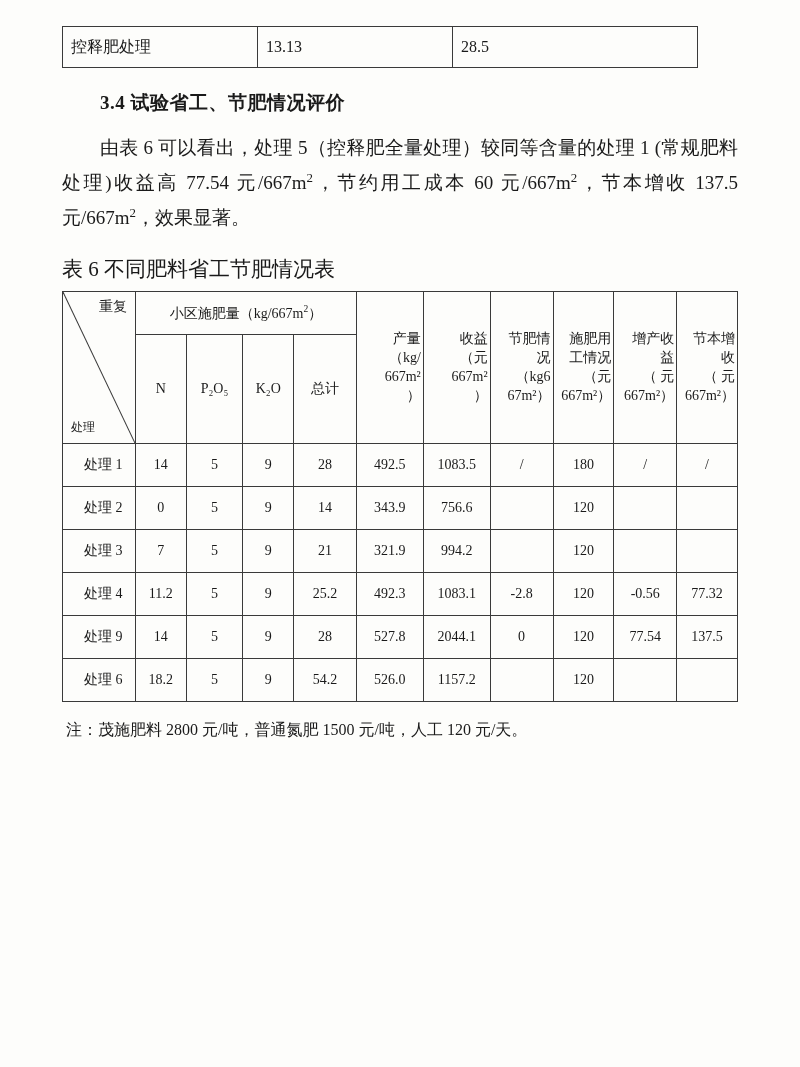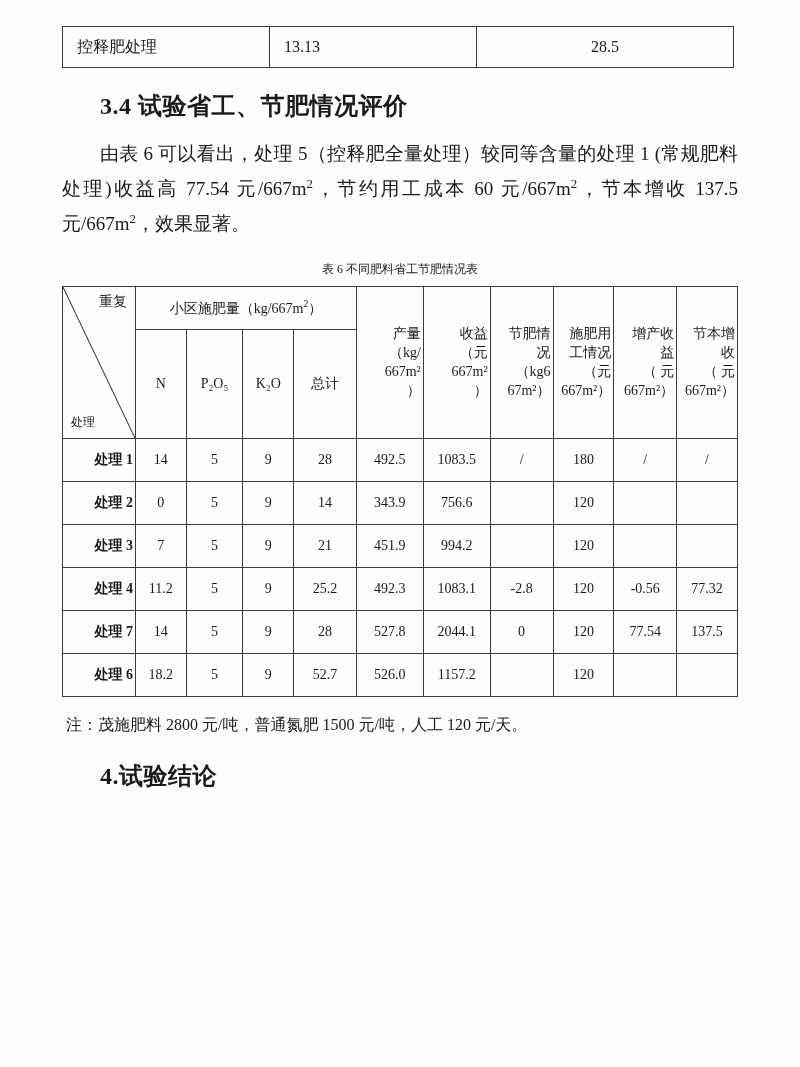--- a/index.html
+++ b/index.html
@@ -32,67 +32,65 @@
   
   table.partial-table {
     border-collapse: collapse;
     width: 584px;
     margin: 0 0 0 0;
     table-layout: fixed;
   }
   table.partial-table td {
     border: 1px solid #3a3a3a;
     height: 36px;
-    padding: 2px 14px;
+    padding: 2px 8px;
     font-size: 16px;
     vertical-align: middle;
   }
   table.partial-table td.c1 { width: 178px; }
   table.partial-table td.c2 { width: 178px; }
-  table.partial-table td.c3 { width: 228px; text-align: center; }
+  table.partial-table td.c3 { width: 228px; }
 
   h3.section {
-    font-size: 24px;
+    font-size: 19px;
     font-weight: bold;
     margin: 22px 0 14px 0;
     text-indent: 38px;
     letter-spacing: 0.5px;
   }
   p.para {
     font-size: 19px;
     line-height: 1.85;
     margin: 0 0 6px 0;
     text-indent: 38px;
     text-align: justify;
   }
   sup { font-size: 0.68em; vertical-align: super; }
 
   .table-caption {
-    text-align: center;
-    font-size: 12px;
+    font-size: 21px;
     margin: 20px 0 8px 0;
   }
   table.data-table {
     border-collapse: collapse;
     width: 676px;
     table-layout: fixed;
     font-size: 14px;
   }
   table.data-table th, table.data-table td {
     border: 1px solid #3a3a3a;
     text-align: center;
     vertical-align: middle;
     padding: 2px 2px;
     font-weight: normal;
     line-height: 1.35;
   }
   table.data-table td.rowlabel {
-    text-align: right;
-    padding-left: 4px;
-    font-weight: bold;
+    text-align: left;
+    padding-left: 21px;
   }
   .hdr-corner {
     position: relative;
     height: 142px;
     padding: 0;
     overflow: hidden;
   }
   .hdr-corner .diag {
     position: absolute;
     left: 0; top: 0;
@@ -232,68 +230,67 @@
           <td>120</td>
           <td></td>
           <td></td>
         </tr>
         <tr>
           <td class="rowlabel" style="height:38px">处理 3</td>
           <td>7</td>
           <td>5</td>
           <td>9</td>
           <td>21</td>
-          <td>451.9</td>
+          <td>321.9</td>
           <td>994.2</td>
           <td></td>
           <td>120</td>
           <td></td>
           <td></td>
         </tr>
         <tr>
           <td class="rowlabel" style="height:38px">处理 4</td>
           <td>11.2</td>
           <td>5</td>
           <td>9</td>
           <td>25.2</td>
           <td>492.3</td>
           <td>1083.1</td>
           <td>-2.8</td>
           <td>120</td>
           <td>-0.56</td>
           <td>77.32</td>
         </tr>
         <tr>
-          <td class="rowlabel" style="height:38px">处理 7</td>
+          <td class="rowlabel" style="height:38px">处理 9</td>
           <td>14</td>
           <td>5</td>
           <td>9</td>
           <td>28</td>
           <td>527.8</td>
           <td>2044.1</td>
           <td>0</td>
           <td>120</td>
           <td>77.54</td>
           <td>137.5</td>
         </tr>
         <tr>
           <td class="rowlabel" style="height:38px">处理 6</td>
           <td>18.2</td>
           <td>5</td>
           <td>9</td>
-          <td>52.7</td>
+          <td>54.2</td>
           <td>526.0</td>
           <td>1157.2</td>
           <td></td>
           <td>120</td>
           <td></td>
           <td></td>
         </tr>
       </tbody>
     </table>
 
     <p class="note">注：茂施肥料 2800 元/吨，普通氮肥 1500 元/吨，人工 120 元/天。</p>
 
-    <h3 class="section" style="margin-top:24px">4.试验结论</h3>
 
 
   </div>
 </div>
 
 </body></html>

